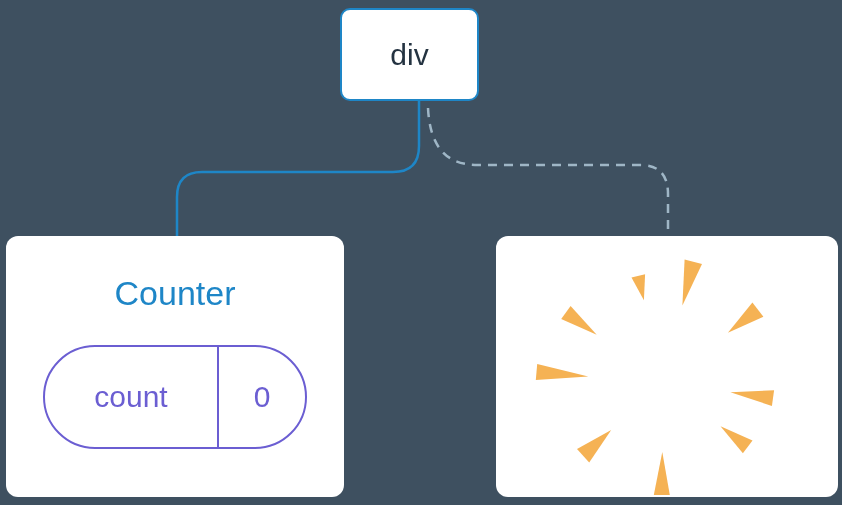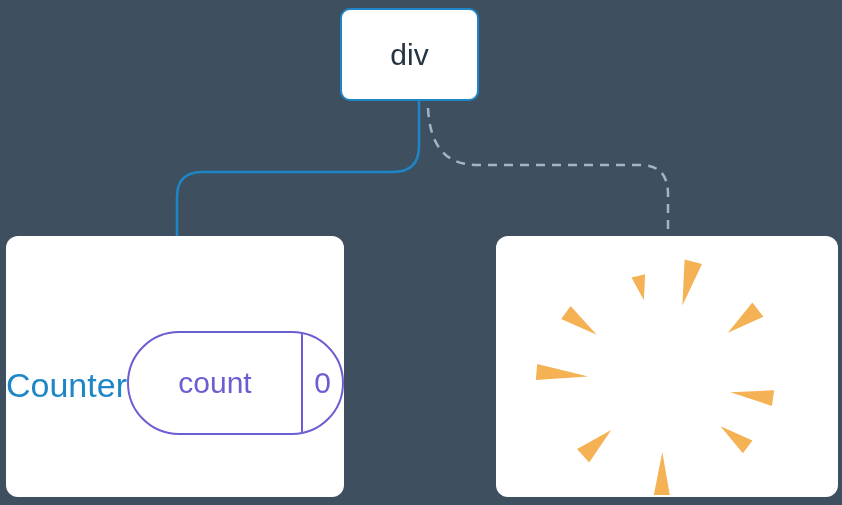--- a/index.html
+++ b/index.html
@@ -51,21 +51,21 @@
     display: flex; align-items: center; justify-content: center;
   }
   .root-label {
     font-size: 30px;
     color: var(--ink, #243341);
   }
   .counter-node {
     left: 6px; top: 236px;
     width: 338px; height: 261px;
     border-radius: 12px;
-    display: flex; flex-direction: row; align-items: center;
+    display: flex; flex-direction: column; align-items: center;
   }
   .counter-title {
     margin-top: 38px;
     font-size: 34px;
     font-weight: 500;
     color: var(--blue, #1e86c7);
   }
   .state-pill {
     margin-top: 32px;
     width: 264px; height: 104px;

